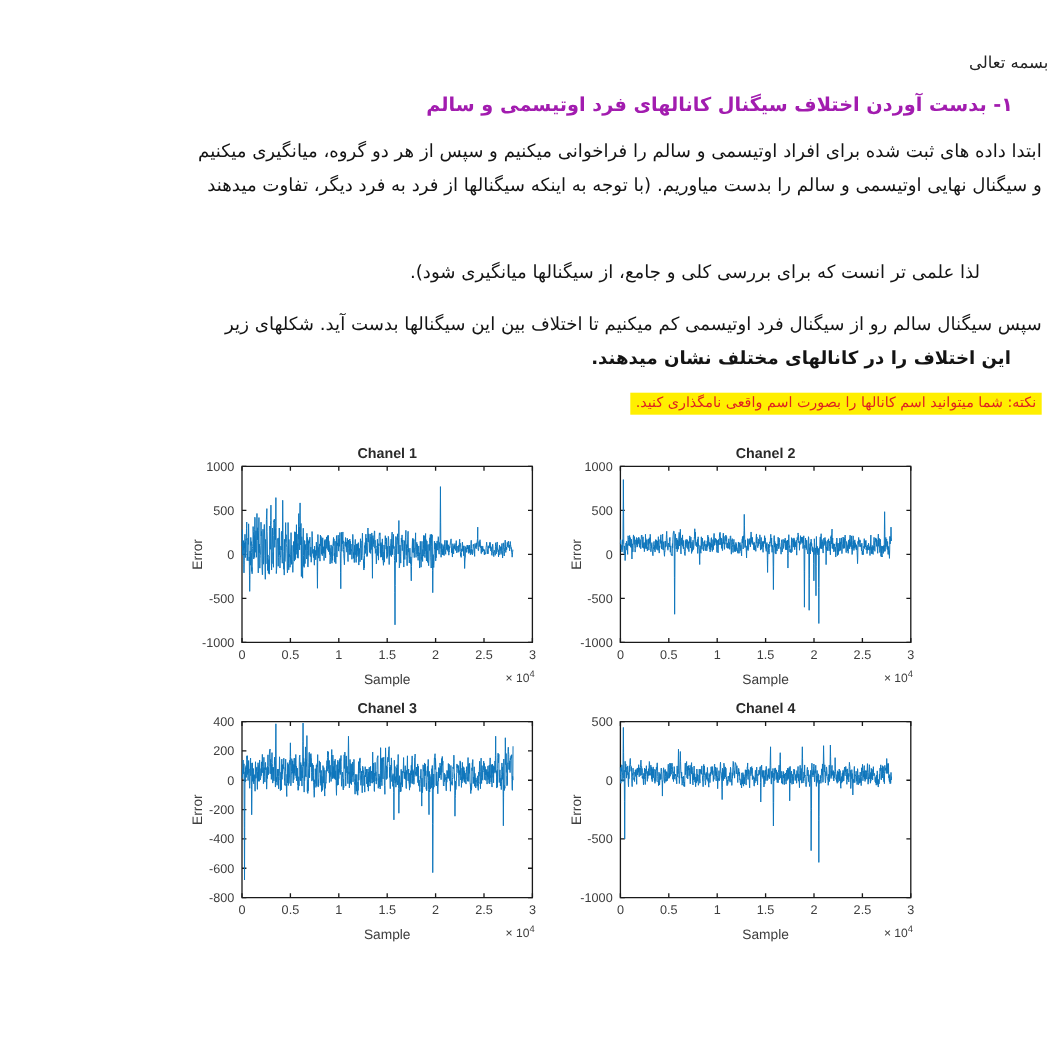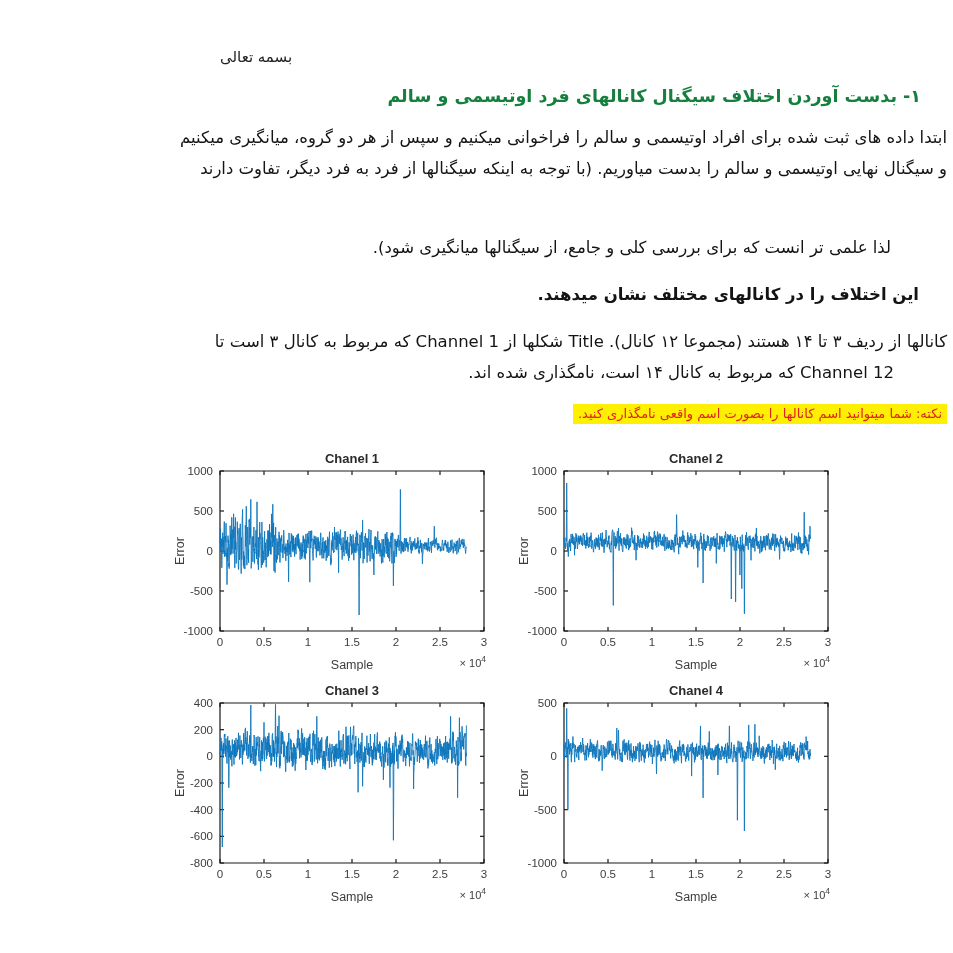--- a/index.html
+++ b/index.html
@@ -1,26 +1,26 @@
 <!DOCTYPE html>
 <html lang="fa"><head>
 <meta charset="utf-8">
 <style>
   html,body{margin:0;padding:0;}
   body{
     width:953px;height:953px;background:#ffffff;overflow:hidden;
     font-family:"DejaVu Sans",sans-serif;color:#1c1c1c;position:relative;
   }
   .content{direction:rtl;padding:0 6px 0 4px;}
-  .bismillah{direction:rtl;text-align:left;padding-left:220px;margin-top:48px;
+  .bismillah{direction:rtl;text-align:right;padding-left:220px;margin-top:48px;
     font-size:15px;color:#222;}
   .red-heading{margin-top:30px;margin-right:8px;text-align:right;
     font-weight:bold;font-size:17.5px;color:#df2220;}
   .num-heading{margin-top:20px;margin-right:26px;text-align:right;
-    font-weight:bold;font-size:17.5px;color:#15803d;}
+    font-weight:bold;font-size:17.5px;color:#a21caf;}
   .para{margin-top:16px;font-size:16.5px;line-height:31px;text-align:right;color:#141414;}
   .para .pline{white-space:nowrap;text-align:right;}
   .ind56{margin-right:56px;margin-top:48px;}
   .ind28{margin-right:28px;font-weight:bold;}
   .ind53{margin-right:53px;}
   .note-row{margin-top:12px;text-align:right;font-size:13px;line-height:27px;}
   .note-hl{background:#ffef00;color:#df2220;padding:2px 5px 3px 5px;}
   .figures{direction:ltr;margin:20px 0 0 168px;display:grid;
     grid-template-columns:322px 322px;column-gap:22px;row-gap:8px;}
   .figure{width:322px;height:224px;background:#fff;}
@@ -31,32 +31,29 @@
 
 <div class="bismillah">بسمه تعالی</div>
 
 <div class="content">
 
 
   <div class="num-heading">۱- بدست آوردن اختلاف سیگنال کانالهای فرد اوتیسمی و سالم</div>
 
   <div class="para">
     <div class="pline">ابتدا داده های ثبت شده برای افراد اوتیسمی و سالم را فراخوانی میکنیم و سپس از هر دو گروه، میانگیری میکنیم</div>
-    <div class="pline">و سیگنال نهایی اوتیسمی و سالم را بدست میاوریم. (با توجه به اینکه سیگنالها از فرد به فرد دیگر، تفاوت دارند</div>
+    <div class="pline">و سیگنال نهایی اوتیسمی و سالم را بدست میاوریم. (با توجه به اینکه سیگنالها از فرد به فرد دیگر، تفاوت میدهند</div>
     <div class="pline ind56">لذا علمی تر انست که برای بررسی کلی و جامع، از سیگنالها میانگیری شود).</div>
   </div>
 
   <div class="para">
+    <div class="pline">سپس سیگنال سالم رو از سیگنال فرد اوتیسمی کم میکنیم تا اختلاف بین این سیگنالها بدست آید. شکلهای زیر</div>
     <div class="pline ind28">این اختلاف را در کانالهای مختلف نشان میدهند.</div>
   </div>
 
-  <div class="para">
-    <div class="pline">کانالها از ردیف ۳ تا ۱۴ هستند (مجموعا ۱۲ کانال). Title شکلها از Channel 1 که مربوط به کانال ۳ است تا</div>
-    <div class="pline ind53">Channel 12 که مربوط به کانال ۱۴ است، نامگذاری شده اند.</div>
-  </div>
 
   <div class="note-row">
     <span class="note-hl">نکته: شما میتوانید اسم کانالها را بصورت اسم واقعی نامگذاری کنید.</span>
   </div>
 
   <div class="figures">
     <div class="figure"><svg width="322" height="224" viewBox="0 0 322 224">
           <text x="180" y="16" text-anchor="middle" font-size="13" font-weight="bold" fill="#2a2a2a">Chanel 1</text>
           <path d="M48 24 h264 v160 h-264 Z" fill="none" stroke="#1a1a1a" stroke-width="1.2"></path>
           <line x1="48" y1="184" x2="48" y2="180" stroke="#1a1a1a" stroke-width="1.2"></line>

